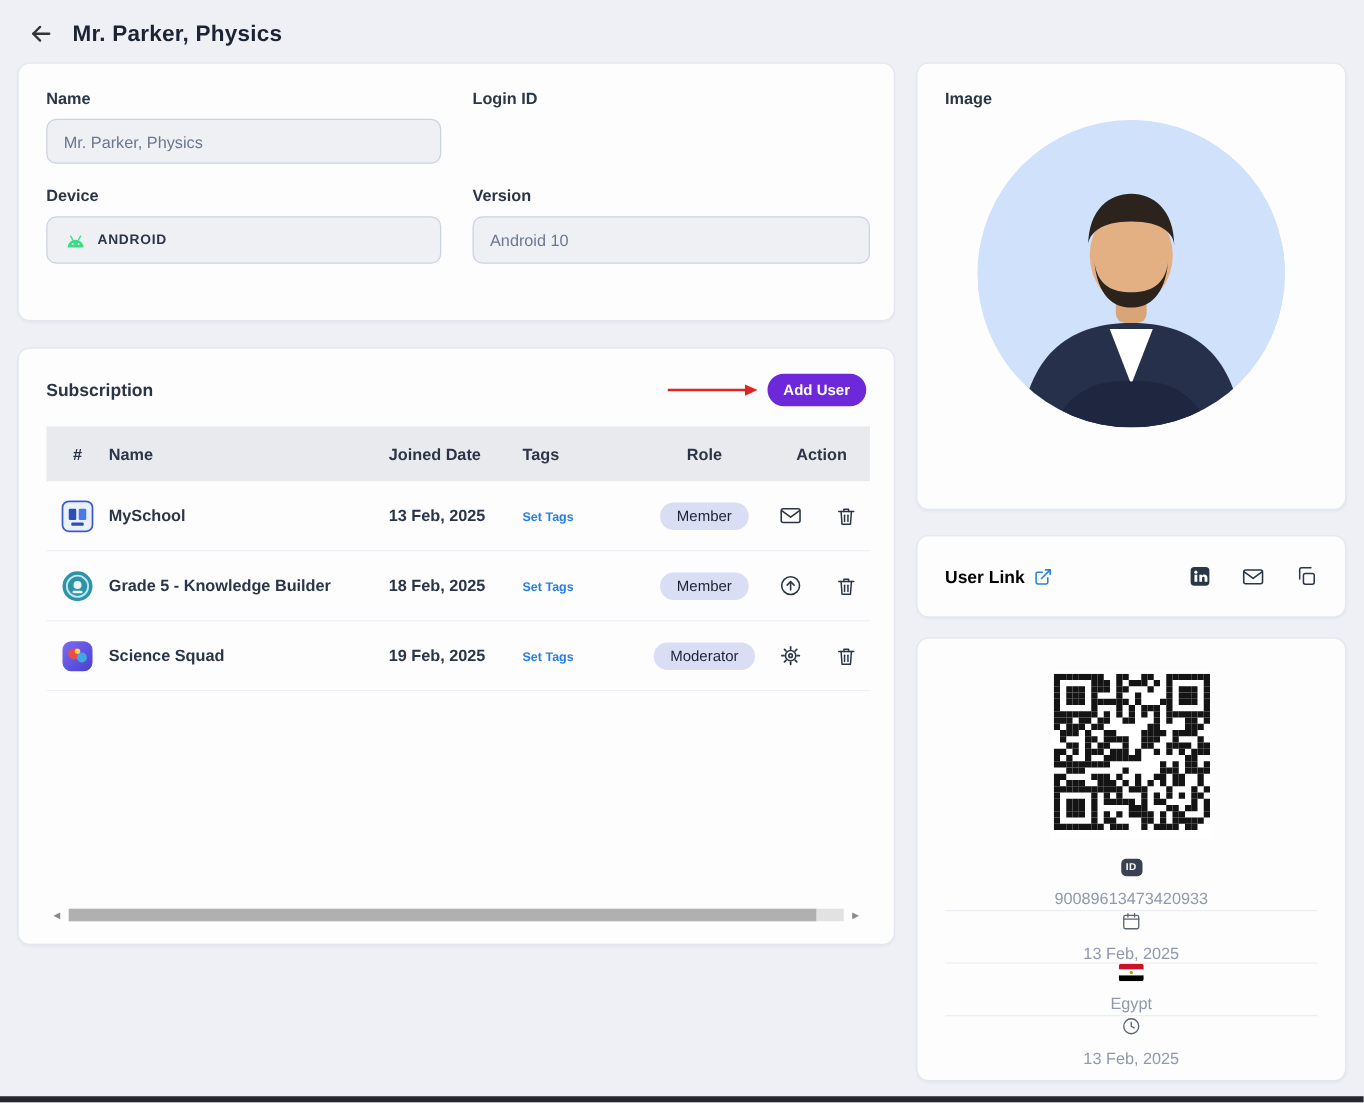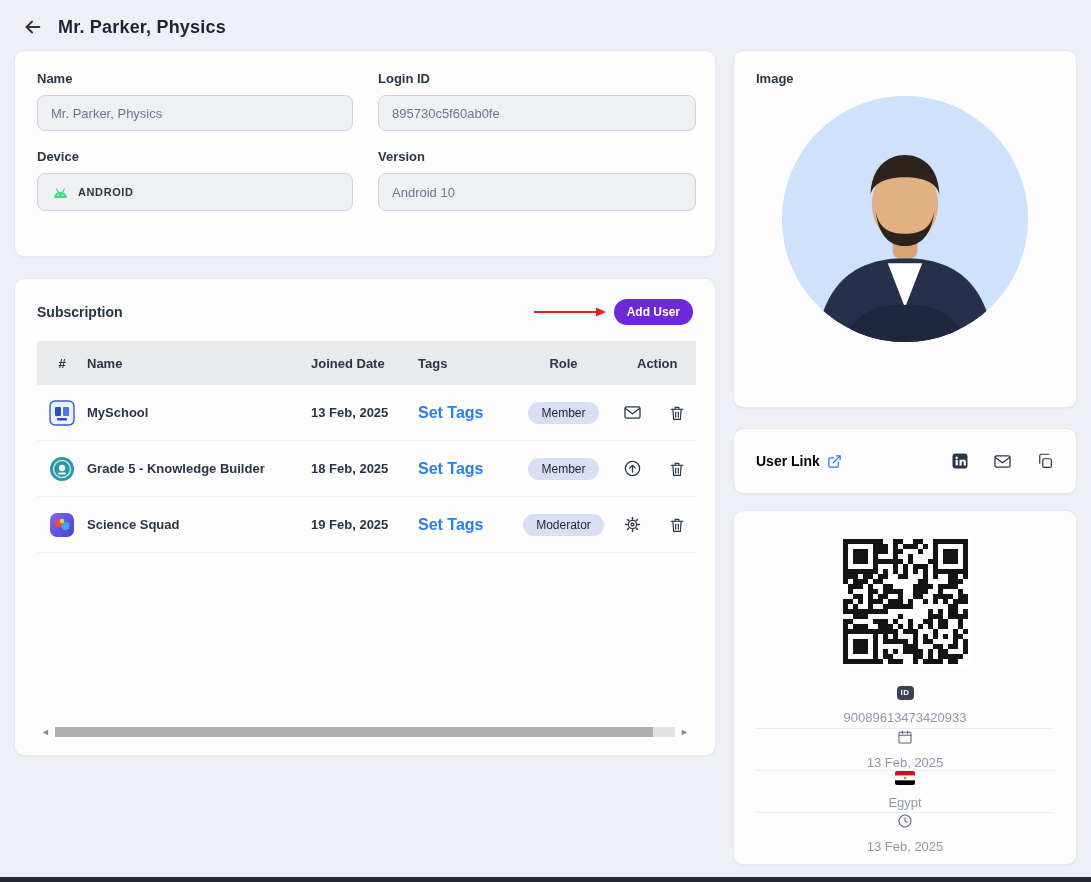--- a/index.html
+++ b/index.html
@@ -74,21 +74,21 @@
   .thead {
     background: #e9eaee;
     height: 44px;
     font-size: 13px; font-weight: 700; color: #2a3547;
   }
   .trow { height: 56px; border-bottom: 1px solid #f0f1f6; font-size: 13px; color: #2a3547; }
   .cell-num { display: flex; justify-content: center; }
   .th-num { text-align: center; }
   .cell-name { font-weight: 700; }
   .cell-joined { font-weight: 700; }
-  .tags-link { color: #2a7de1; font-size: 16px; font-weight: 600; text-decoration: none; cursor: pointer; }
+  .tags-link { color: #2a7de1; font-size: 10px; font-weight: 600; text-decoration: none; cursor: pointer; }
   .cell-role { display: flex; justify-content: center; }
   .role-badge {
     background: #d9def5; color: #1c2434;
     font-size: 12px; font-weight: 400;
     padding: 4px 13px; border-radius: 12px; white-space: nowrap;
   }
   .cell-action { display: flex; align-items: center; gap: 26px; padding-left: 12px; }
   .icon-btn { background: none; border: none; cursor: pointer; padding: 0; display: flex; align-items: center; }
   .row-logo { width: 28px; height: 28px; display: block; }
 
@@ -143,21 +143,20 @@
     <div class="left-col">
 
       <div class="card form-card">
         <div class="form-grid">
           <div>
             <label class="field-label">Name</label>
             <input class="text-input" type="text" value="Mr. Parker, Physics" style="">
           </div>
           <div>
             <label class="field-label">Login ID</label>
-            <input class="text-input" type="text" value="895730c5f60ab0fe" style="">
           </div>
           <div>
             <label class="field-label">Device</label>
             <div class="device-box">
               <svg width="19" height="13" viewBox="0 0 24 16">
                 <path d="M4 15a8 8 0 0 1 16 0z" fill="#3ddc84"></path>
                 <path d="M7 3.5L9 7M17 3.5L15 7" stroke="#3ddc84" stroke-width="1.4" stroke-linecap="round"></path>
                 <circle cx="9" cy="11.5" r="1" fill="#fff"></circle>
                   <circle cx="15" cy="11.5" r="1" fill="#fff"></circle>
               </svg>

